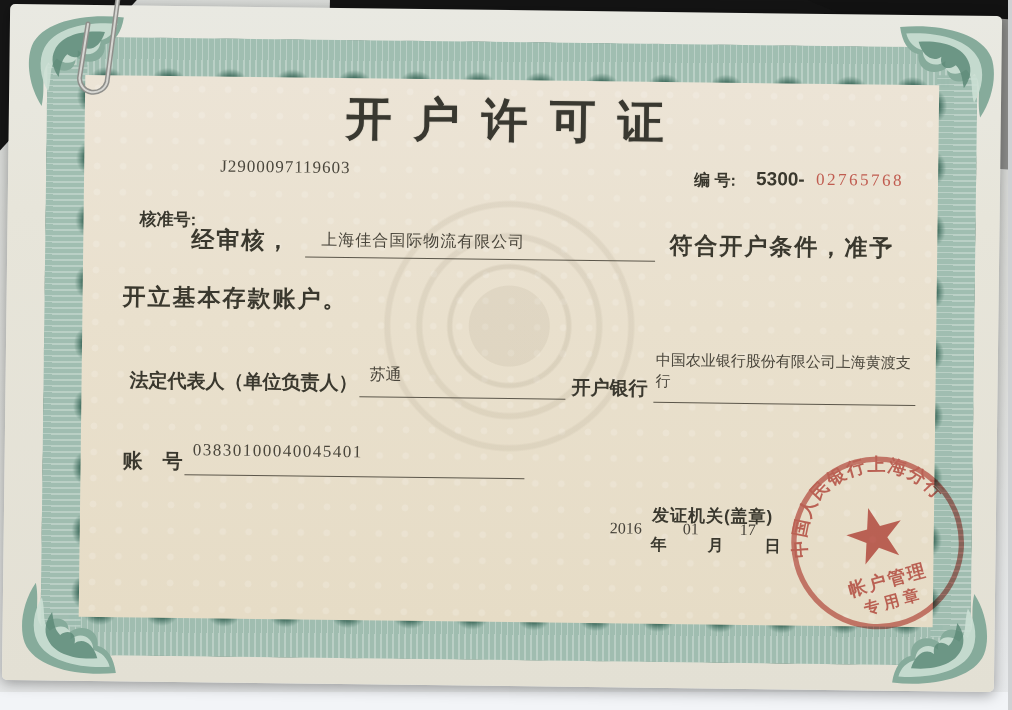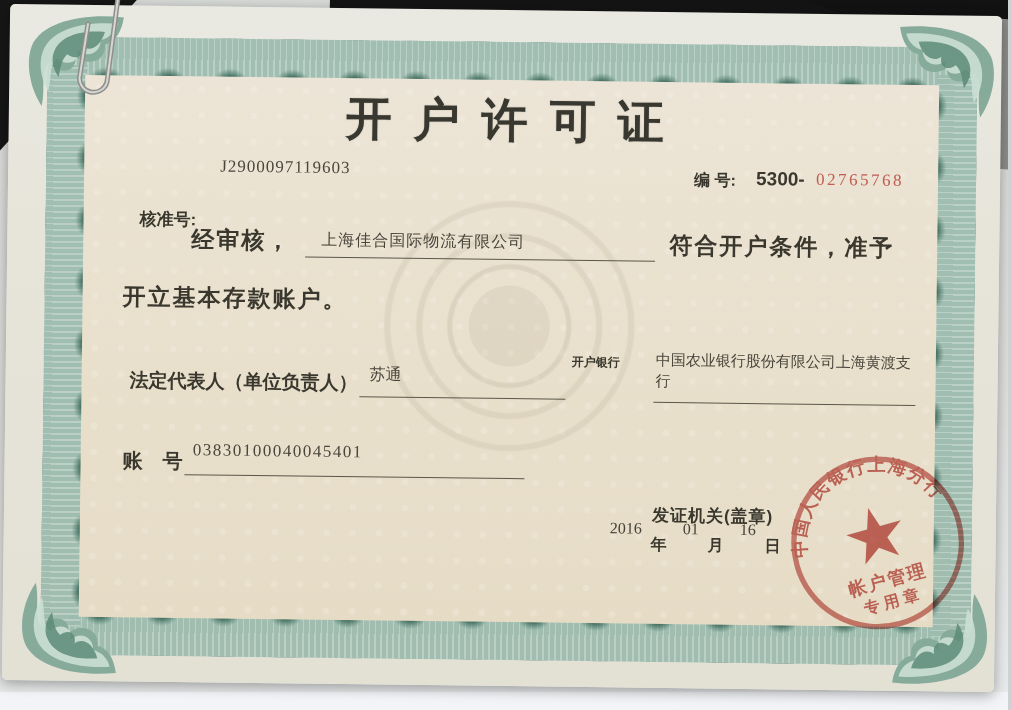--- a/index.html
+++ b/index.html
@@ -143,36 +143,36 @@
       <span class="abs fill" style="left:314px;top:222px;font-size:16px;letter-spacing:1px;">上海佳合国际物流有限公司</span>
       <div class="uline" style="left:298px;top:249px;width:350px;"></div>
       <span class="abs big" style="left:662px;top:218px;">符合开户条件，准予</span>
 
       <span class="abs big" style="left:116px;top:276px;">开立基本存款账户。</span>
 
       <span class="abs lbl" style="left:124px;top:362px;font-size:19px;">法定代表人（单位负责人）</span>
       <span class="abs fill" style="left:364px;top:356px;font-size:16px;">苏通</span>
       <div class="uline" style="left:354px;top:388px;width:206px;"></div>
 
-      <span class="abs lbl" style="left:566px;top:343px;font-size:12px;">开户银行</span>
+      <span class="abs lbl" style="left:566px;top:364px;font-size:19px;">开户银行</span>
       <span class="abs fill" style="left:650px;top:338px;font-size:15px;width:268px;white-space:normal;line-height:1.4;">中国农业银行股份有限公司上海黄渡支行</span>
       <div class="uline" style="left:648px;top:390px;width:262px;"></div>
 
       <span class="abs lbl" style="left:118px;top:442px;font-size:20px;">账　号</span>
       <span class="abs fill" style="left:188px;top:434px;font-size:17px;letter-spacing:1.5px;">03830100040045401</span>
       <div class="uline" style="left:180px;top:468px;width:340px;"></div>
 
       <span class="abs lbl" style="left:648px;top:492px;font-size:17px;letter-spacing:1px;">发证机关(盖章)</span>
 
       <div class="abs date-row" style="left:606px;top:508px;">
         <span class="num">2016</span>
         <span class="cjk">年</span>
         <span class="num">01</span>
         <span class="cjk">月</span>
-        <span class="num">16</span>
+        <span class="num">17</span>
         <span class="cjk">日</span>
       </div>
 
       <svg class="seal" viewBox="0 0 200 200">
         <g transform="rotate(-16 100 104)" fill="#c4534c" stroke="none" opacity=".9">
           <circle cx="100" cy="104" r="79" fill="none" stroke="#c4534c" stroke-width="5" opacity=".85"></circle>
           <path id="sealArc" d="M 32,104 A 68,68 0 0 1 168,104" fill="none"></path>
           <text font-size="17" font-weight="bold" letter-spacing="1.5" fill="#c4534c">
             <textPath href="#sealArc" startOffset="2%">中国人民银行上海分行</textPath>
           </text>

